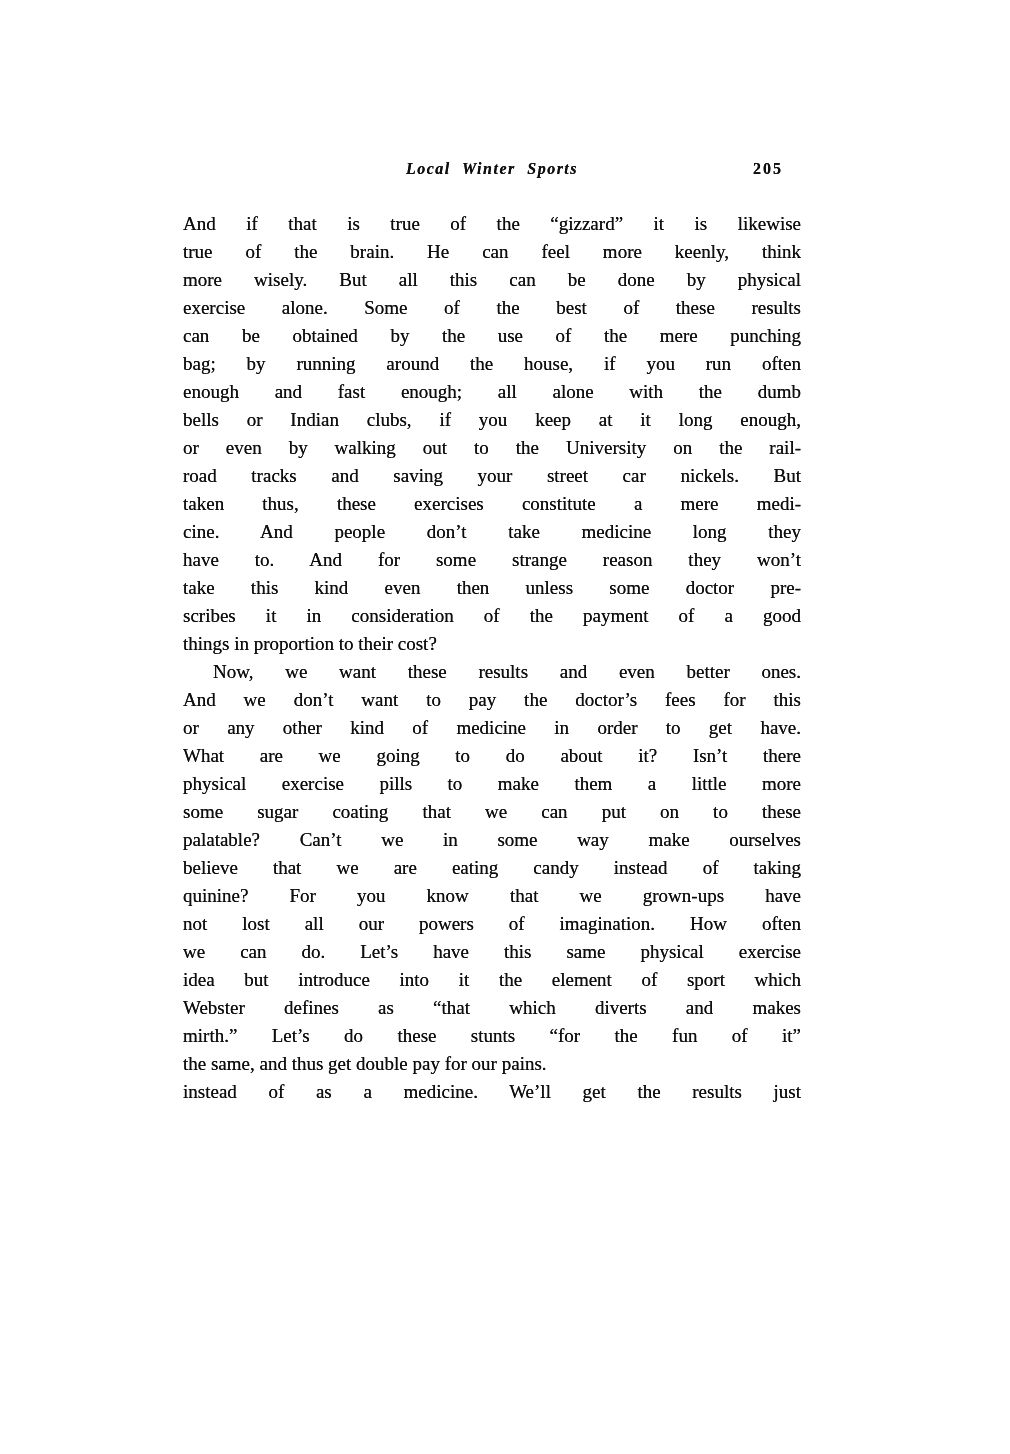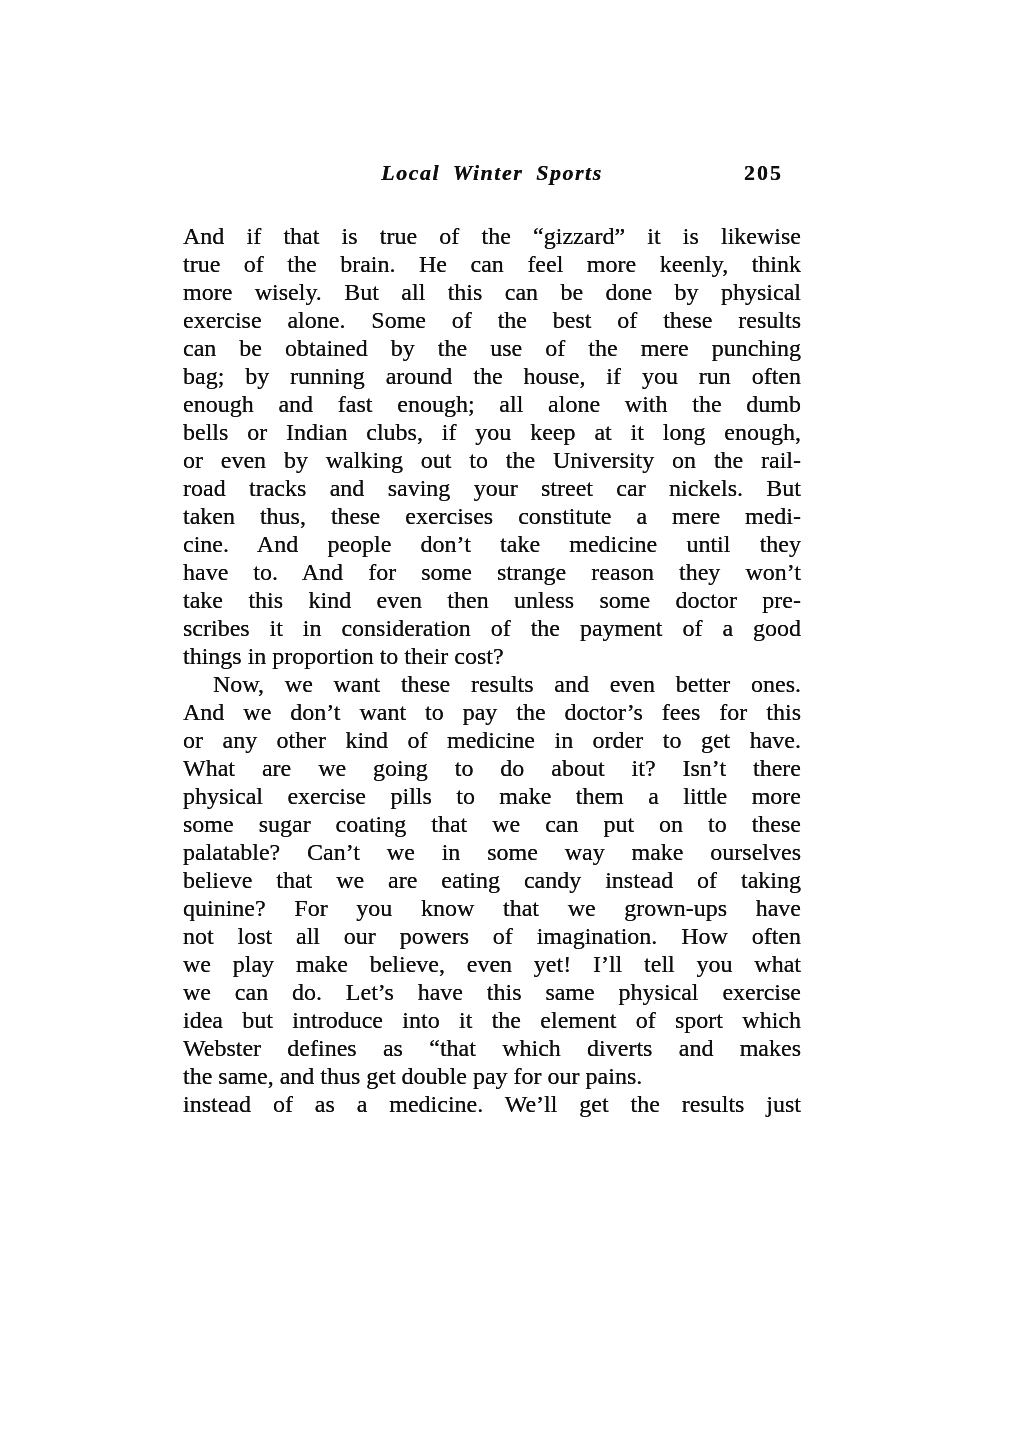--- a/index.html
+++ b/index.html
@@ -20,41 +20,41 @@
   .content {
     position: absolute;
     left: 183px;
     top: 160px;
     width: 618px;
   }
   .running-header {
     position: relative;
     width: 100%;
     height: 30px;
-    font-size: 22px;
+    font-size: 16px;
     font-weight: bold;
     font-style: italic;
     text-shadow: 0 0 0.5px rgba(0,0,0,0.85);
   }
   .running-header .title {
     display: block;
     text-align: center;
     letter-spacing: 1.5px;
     word-spacing: 6px;
   }
   .running-header .pagenum {
     position: absolute;
     right: 18px;
     top: 0;
     font-style: normal;
     letter-spacing: 2px;
   }
   .body-text {
-    margin-top: 32px;
-    font-size: 24px;
+    margin-top: 20px;
+    font-size: 19px;
     text-shadow: 0 0 0.55px rgba(0,0,0,0.85);
   }
   .paragraph {
     margin: 0;
     padding: 0;
   }
   .line {
     height: 28px;
     line-height: 28px;
     text-align: justify;
@@ -83,39 +83,39 @@
           <div class="line">true of the brain.  He can feel more keenly, think</div>
           <div class="line">more wisely.  But all this can be done by physical</div>
           <div class="line">exercise alone.  Some of the best of these results</div>
           <div class="line">can be obtained by the use of the mere punching</div>
           <div class="line">bag; by running around the house, if you run often</div>
           <div class="line">enough and fast enough; all alone with the dumb</div>
           <div class="line">bells or Indian clubs, if you keep at it long enough,</div>
           <div class="line">or even by walking out to the University on the rail-</div>
           <div class="line">road tracks and saving your street car nickels.  But</div>
           <div class="line">taken thus, these exercises constitute a mere medi-</div>
-          <div class="line">cine.  And people don’t take medicine until they</div>
+          <div class="line">cine.  And people don’t take medicine long they</div>
           <div class="line">have to.  And for some strange reason they won’t</div>
           <div class="line">take this kind even then unless some doctor pre-</div>
           <div class="line">scribes it in consideration of the payment of a good</div>
           <div class="line last">things in proportion to their cost?</div>
         </div>
         <div class="paragraph">
           <div class="line indent">Now, we want these results and even better ones.</div>
           <div class="line">And we don’t want to pay the doctor’s fees for this</div>
           <div class="line">or any other kind of medicine in order to get have.</div>
           <div class="line">What are we going to do about it?  Isn’t there</div>
           <div class="line">physical exercise pills to make them a little more</div>
           <div class="line">some sugar coating that we can put on to these</div>
           <div class="line">palatable?  Can’t we in some way make ourselves</div>
           <div class="line">believe that we are eating candy instead of taking</div>
           <div class="line">quinine?  For you know that we grown-ups have</div>
           <div class="line">not lost all our powers of imagination.  How often</div>
-          <div class="line">we play make believe, even yet!  I’ll tell you what</div>
           <div class="line">we can do.  Let’s have this same physical exercise</div>
           <div class="line">idea but introduce into it the element of sport which</div>
           <div class="line">Webster defines as “that which diverts and makes</div>
+          <div class="line">mirth.”  Let’s do these stunts “for the fun of it”</div>
           <div class="line last">the same, and thus get double pay for our pains.</div>
           <div class="line">instead of as a medicine.  We’ll get the results just</div>
         </div>
       </div>
   </div>
 </div>
 
 </body></html>

